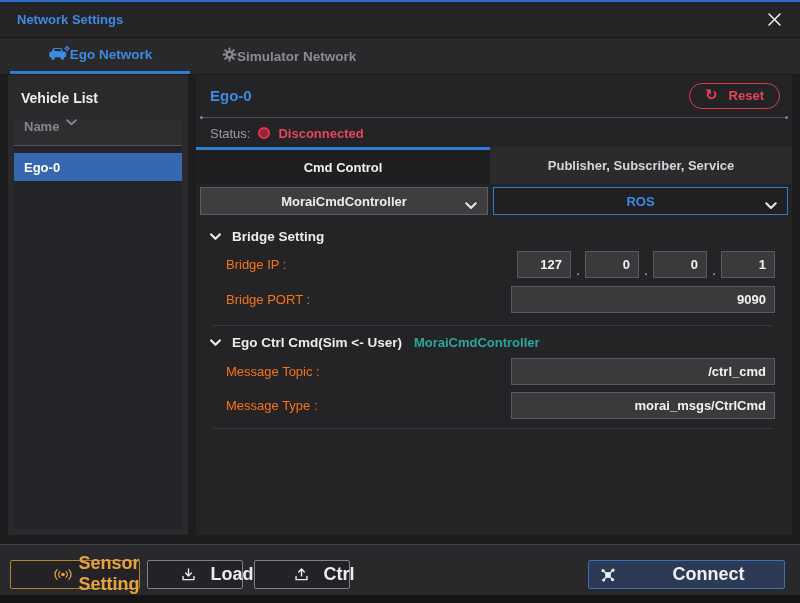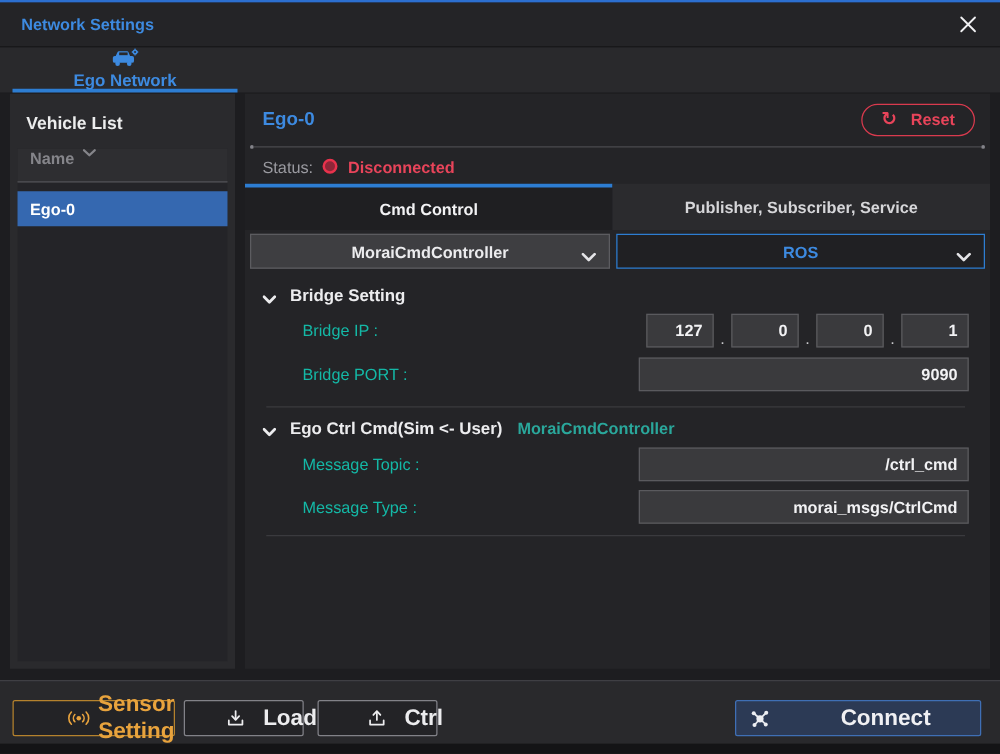--- a/index.html
+++ b/index.html
@@ -18,21 +18,21 @@
     padding: 0 17px;
   }
   .titlebar .title { color: #3d8ae0; font-size: 13px; font-weight: bold; }
   .close-btn { width: 18px; height: 18px; display: flex; align-items: center; justify-content: center; cursor: default; }
 
   
   .tabbar {
     height: 37px; background: #29292c; border-bottom: 1px solid #1a1a1d;
     display: flex; align-items: stretch; padding-left: 10px;
   }
-  .tab { display: flex; align-items: center; justify-content: center; gap: 0; font-size: 13.5px; font-weight: bold; flex-direction: column; }
+  .tab { display: flex; align-items: center; justify-content: center; gap: 0; font-size: 13.5px; font-weight: bold; }
   .tab-ego { width: 180px; color: #3d8ae0; border-bottom: 3px solid #2d7dd2; }
   .tab-sim { margin-left: 26px; color: #8b8b90; padding: 0 6px; }
 
   
   .content { display: flex; gap: 8px; padding: 0 8px; height: 460px; }
 
   
   .sidebar { width: 180px; background: #2a2a2d; display: flex; flex-direction: column; }
   .sidebar-title { color: #eceded; font-size: 14px; font-weight: bold; padding: 15px 13px 11px; }
   .vehicle-table { margin: 2px 6px 6px; background: #242428; flex: 1; display: flex; flex-direction: column; }
@@ -74,32 +74,32 @@
   .dropdown-row { display: flex; gap: 5px; padding: 3px 4px 0; }
   .dropdown {
     height: 28px; display: flex; align-items: center; justify-content: center;
     font-size: 13px; position: relative; cursor: default;
   }
   .dd-left { width: 288px; background: #3e3e41; border: 1px solid #5c5c60; color: #ececee; font-weight: 600; }
   .dd-right { flex: 1; background: #202023; border: 1px solid #2d7dd2; color: #3d8ae0; font-weight: bold; }
   .dd-chevron { position: absolute; right: 10px; top: 10px; color: #e4e4e7; }
 
   .section { padding: 0 17px 0 14px; }
-  .section-header { display: flex; align-items: flex-end; gap: 11px; color: #ececee; font-size: 13.5px; font-weight: bold; }
+  .section-header { display: flex; align-items: center; gap: 11px; color: #ececee; font-size: 13.5px; font-weight: bold; }
   .section-header.bridge { margin-top: 14px; }
   .section-header.egoctrl { margin-top: 9px; }
   .section-chevron { color: #ececee; display: flex; }
   .controller-badge { color: #2aa79b; font-size: 13px; font-weight: bold; margin-left: 1px; }
 
   .field-row { display: flex; align-items: center; }
   .row-ip { margin-top: 7px; }
   .row-port { margin-top: 8px; }
   .row-type { margin-top: 7px; }
   .row-topic { margin-top: 8px; }
-  .field-label { color: #14b8a6; font-size: 13px; margin-left: 32px; }
+  .field-label { color: #f97316; font-size: 13px; margin-left: 16px; }
   .grow { flex: 1; }
   .ip-group { display: flex; align-items: center; }
   .field {
     height: 27px; background: #3a3a3d; border: 1px solid #5a5a5e; color: #f2f2f4;
     font-size: 13px; font-weight: 600; display: flex; align-items: center;
     justify-content: flex-end; padding: 0 8px;
   }
   .ip-field { width: 54px; }
   .ip-dot { width: 14px; text-align: center; color: #c8c8cb; font-size: 13px; align-self: flex-end; }
   .wide-field { width: 264px; }
@@ -155,20 +155,39 @@
             <rect x="21.9" y="5.6" width="1.2" height="1.6" rx="0.4"></rect>
             <rect x="19.3" y="3.2" width="1.6" height="1.2" rx="0.4"></rect>
             <rect x="24.1" y="3.2" width="1.6" height="1.2" rx="0.4"></rect>
           </g>
           <rect x="7.5" y="4.2" width="8" height="2.6" fill="#29292c"></rect>
           <circle cx="22.5" cy="3.8" r="0.9" fill="#29292c"></circle>
         </svg>
       </span>
       <span>Ego Network</span>
     </div>
+    <div class="tab tab-sim">
+      <span>
+        <svg width="15" height="15" viewBox="0 0 16 16">
+          <g fill="#8b8b90">
+            <rect x="7" y="0.6" width="2" height="3.4" rx="0.6"></rect>
+            <rect x="7" y="12" width="2" height="3.4" rx="0.6"></rect>
+            <rect x="7" y="0.6" width="2" height="3.4" rx="0.6" transform="rotate(45 8 8)"></rect>
+            <rect x="7" y="12" width="2" height="3.4" rx="0.6" transform="rotate(45 8 8)"></rect>
+            <rect x="7" y="0.6" width="2" height="3.4" rx="0.6" transform="rotate(90 8 8)"></rect>
+            <rect x="7" y="12" width="2" height="3.4" rx="0.6" transform="rotate(90 8 8)"></rect>
+            <rect x="7" y="0.6" width="2" height="3.4" rx="0.6" transform="rotate(135 8 8)"></rect>
+            <rect x="7" y="12" width="2" height="3.4" rx="0.6" transform="rotate(135 8 8)"></rect>
+            <circle cx="8" cy="8" r="4.4"></circle>
+          </g>
+          <circle cx="8" cy="8" r="1.9" fill="#29292c"></circle>
+        </svg>
+      </span>
+      <span>Simulator Network</span>
+    </div>
   </div>
 
   <div class="content">
 
     <div class="sidebar">
       <div class="sidebar-title">Vehicle List</div>
       <div class="vehicle-table">
         <div class="table-header">
           <span>Name</span>
           <span style="display:flex;">

